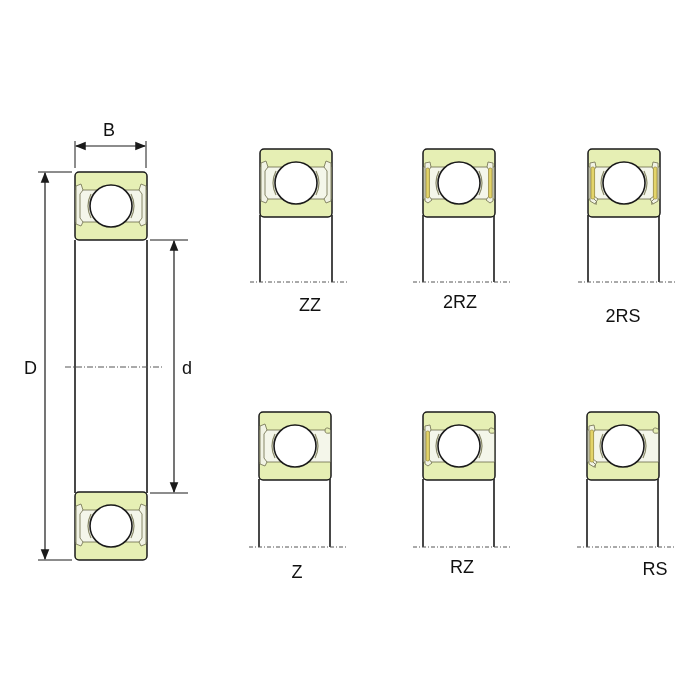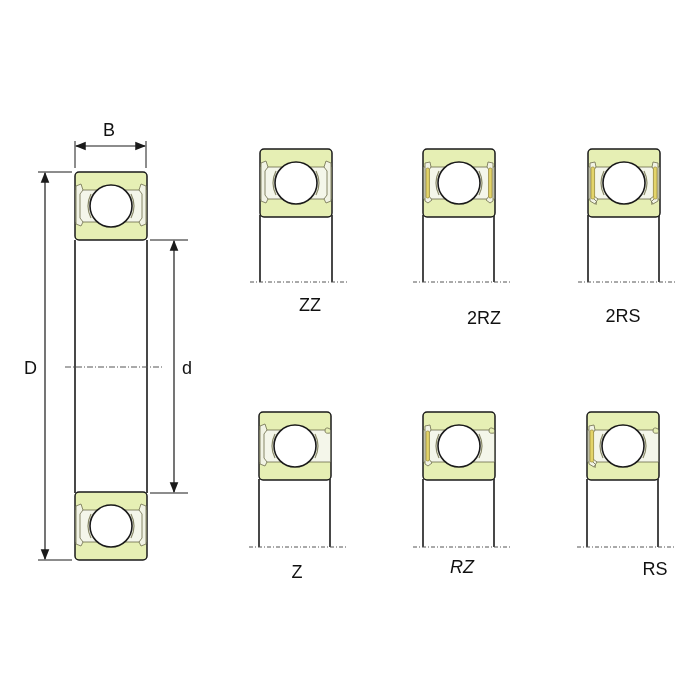--- a/index.html
+++ b/index.html
@@ -164,18 +164,18 @@
     </g>
   </svg>
 
   
   <div class="lbl dim" style="left:103px; top:121px;">B</div>
   <div class="lbl dim" style="left:24px; top:359px;">D</div>
   <div class="lbl dim" style="left:182px; top:359px;">d</div>
 
   
   <div class="lbl cap" style="left:310px; top:296px;">ZZ</div>
-  <div class="lbl cap" style="left:484px; top:293px;margin-top:16px;">2RZ</div>
+  <div class="lbl cap" style="left:460px; top:293px;">2RZ</div>
   <div class="lbl cap" style="left:623px; top:307px;text-align:right;">2RS</div>
   <div class="lbl cap" style="left:297px; top:563px;">Z</div>
-  <div class="lbl cap" style="left:462px; top:558px;font-style:italic;">RZ</div>
+  <div class="lbl cap" style="left:462px; top:558px;">RZ</div>
   <div class="lbl cap" style="left:623px; top:560px;margin-left:32px;">RS</div>
 </div>
 
 </body></html>

